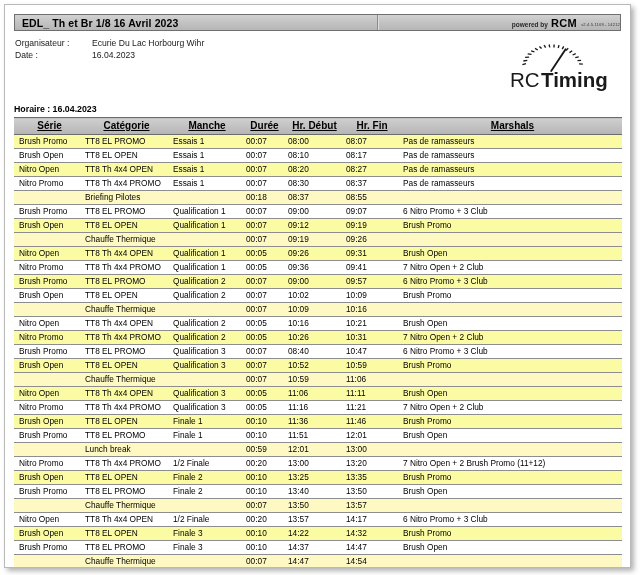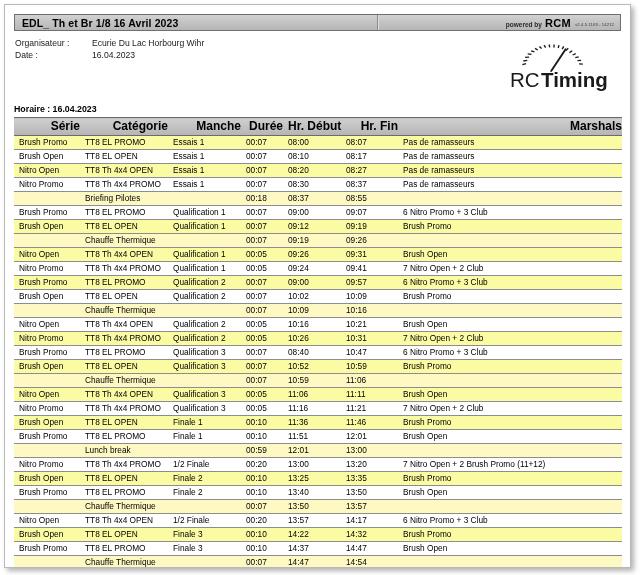--- a/index.html
+++ b/index.html
@@ -53,21 +53,20 @@
     width: 1px;
     align-self: stretch;
     background: #8c8c8c;
     border-right: 1px solid #dcdcdc;
   }
   .titlebar-right {
     flex: 1;
     display: flex;
     align-items: baseline;
     justify-content: flex-end;
-    padding-right: 6px;
     white-space: nowrap;
   }
   .pw-by {
     font-size: 6.5px;
     font-weight: bold;
     color: #2b2b2b;
     margin-right: 3px;
   }
   .pw-rcm {
     font-size: 11px;
@@ -135,26 +134,27 @@
   table.sched col.c-manche   { width: 73px; }
   table.sched col.c-duree    { width: 42px; }
   table.sched col.c-debut    { width: 58px; }
   table.sched col.c-fin      { width: 57px; }
   table.sched col.c-marshals { width: 224px; }
 
   table.sched thead th {
     background: linear-gradient(to bottom, #cfcfcf 0%, #c2c2c2 50%, #b4b4b4 100%);
     border-top: 1px solid #6b6b6b;
     border-bottom: 1px solid #6b6b6b;
-    font-size: 12px;
+    font-size: 10px;
     font-weight: bold;
-    text-align: right;
+    text-align: center;
     padding: 1px 0 2px 5px;
     height: 13px;
     white-space: nowrap;
+    text-decoration: underline;
   }
 
   table.sched tbody td {
     border-bottom: 1px solid #8d8d8d;
     padding: 0 0 0 5px;
     height: 13px;
     line-height: 13px;
     white-space: nowrap;
     overflow: hidden;
   }
@@ -326,21 +326,21 @@
             <td>00:05</td>
             <td>09:26</td>
             <td>09:31</td>
             <td class="marshals-cell">Brush Open</td>
           </tr>
           <tr class="r-white">
             <td>Nitro Promo</td>
             <td>TT8 Th 4x4 PROMO</td>
             <td>Qualification 1</td>
             <td>00:05</td>
-            <td>09:24</td>
+            <td>09:36</td>
             <td>09:41</td>
             <td class="marshals-cell">7 Nitro Open + 2 Club</td>
           </tr>
           <tr class="r-lightyellow">
             <td>Brush Promo</td>
             <td>TT8 EL PROMO</td>
             <td>Qualification 2</td>
             <td>00:07</td>
             <td>09:00</td>
             <td>09:57</td>

